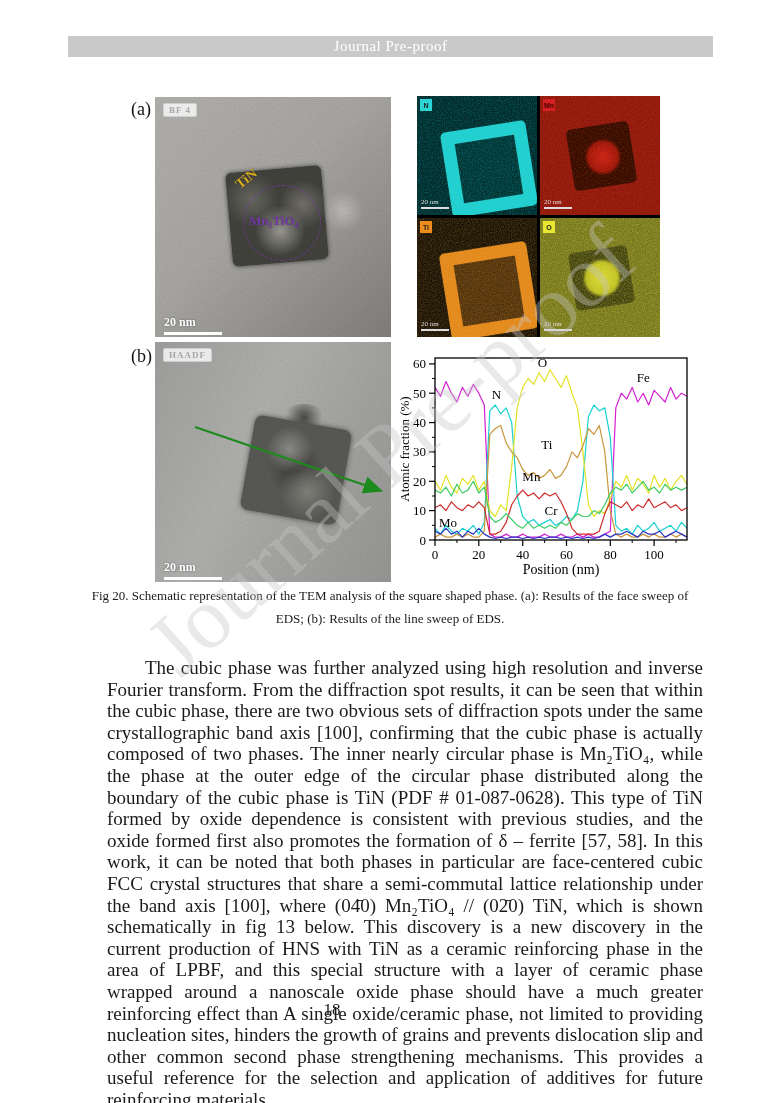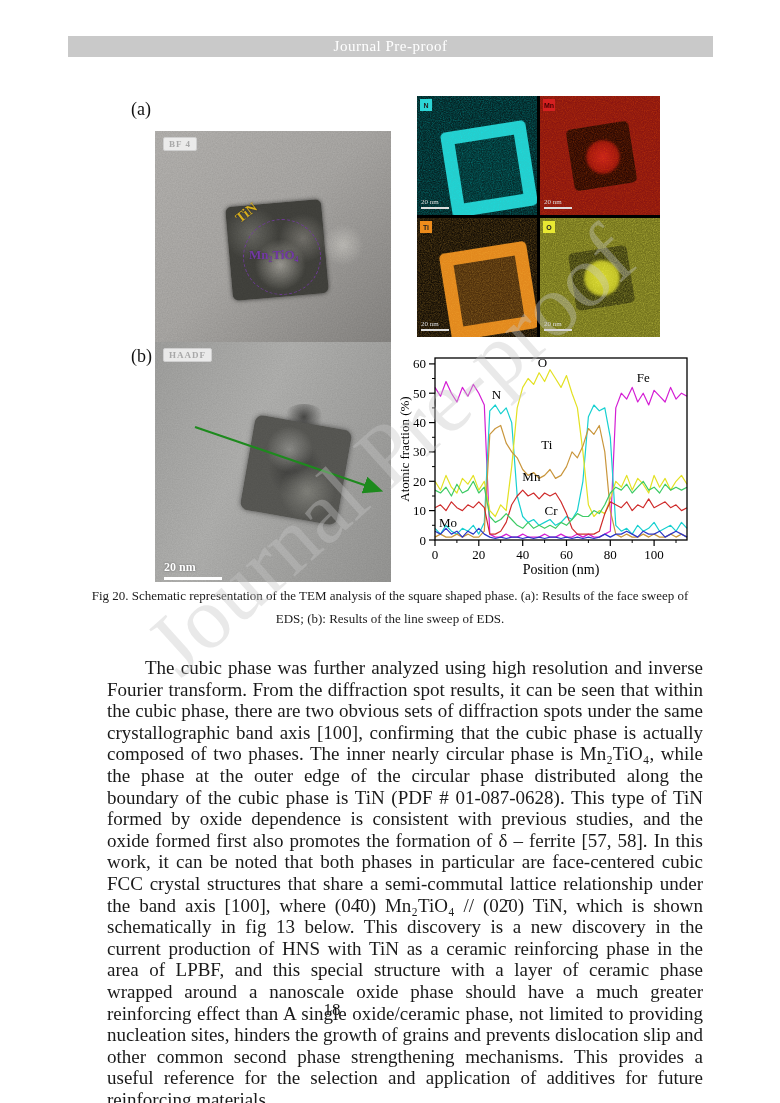--- a/index.html
+++ b/index.html
@@ -14,21 +14,21 @@
   .titlebar{position:absolute;left:68px;top:36px;width:645px;height:21px;
     background:#c9c9c9;display:flex;align-items:center;justify-content:center;z-index:1;}
   .titlebar span{color:#ffffff;font-size:15px;letter-spacing:.5px;}
   
   .panel-label{position:absolute;font-size:18px;color:#111;z-index:2;}
   .panel-label.a{left:131px;top:99px;}
   .panel-label.b{left:131px;top:346px;}
   
   .tem{position:absolute;overflow:hidden;z-index:1;}
   .tem-a{left:155px;top:97px;width:236px;height:240px;
-    background:linear-gradient(135deg,#b8b6b3 0%,#aeaca9 45%,#989693 75%,#858380 100%);margin-top:34px;}
+    background:linear-gradient(135deg,#b8b6b3 0%,#aeaca9 45%,#989693 75%,#858380 100%);}
   .tem-b{left:155px;top:342px;width:236px;height:240px;
     background:linear-gradient(115deg,#a3a3a1 0%,#b4b4b2 40%,#a6a6a4 70%,#999997 100%);}
   .noise{position:absolute;inset:0;width:100%;height:100%;pointer-events:none;}
   .badge{position:absolute;left:8px;top:6px;border-radius:2px;padding:1px 5px;
     font-size:9px;font-weight:bold;letter-spacing:1px;z-index:3;}
   .badge.light{background:rgba(242,242,242,.9);color:#a8a8a8;border:1px solid #cfcfcf;}
   .particle-a{position:absolute;left:74px;top:72px;width:96px;height:94px;
     transform:rotate(-5deg);border-radius:6px;
     background:
       radial-gradient(circle at 52% 66%, #a09e97 0%, rgba(160,158,151,0) 32%),

